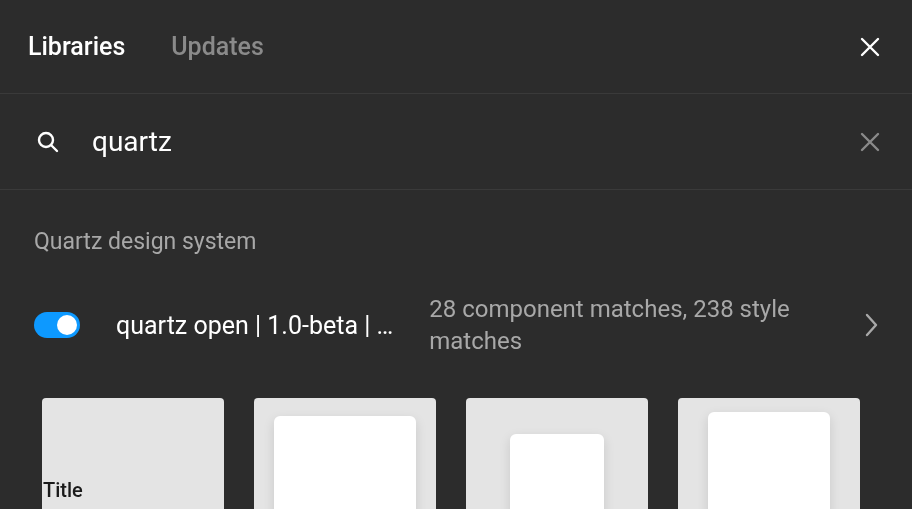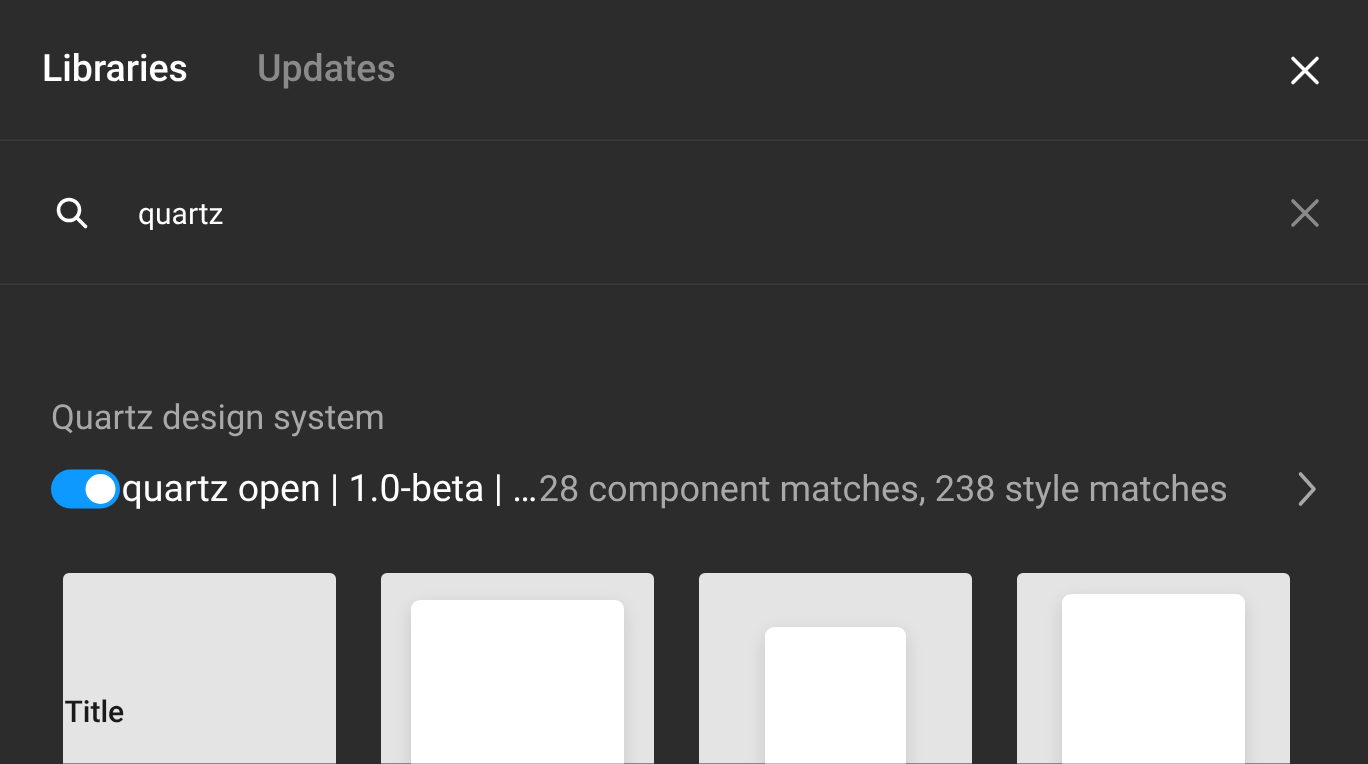--- a/index.html
+++ b/index.html
@@ -42,43 +42,42 @@
     border-bottom: 1px solid #3a3a3a;
     gap: 30px;
   }
   .search-icon { width: 28px; height: 28px; display:flex; align-items:center; justify-content:center; }
   .search-input {
     flex: 1;
     background: transparent;
     border: none;
     outline: none;
     color: #ffffff;
-    font-size: 20px;
+    font-size: 28px;
     font-family: inherit;
   }
   .clear-icon {
     width: 28px; height: 28px;
     display: flex; align-items: center; justify-content: center;
     cursor: pointer;
   }
 
   
   .section { padding: 38px 28px 0 34px; }
   .section-title {
     font-size: 23px;
     color: #a8a8a8;
     font-weight: 400;
-    margin-top: 37px;
   }
 
   .library-row {
     display: flex;
     align-items: center;
-    margin-top: 18px;
-    gap: 1px;
+    margin-top: 38px;
+    gap: 36px;
     cursor: pointer;
   }
   .toggle {
     width: 46px; height: 26px;
     background: #0d99ff;
     border-radius: 13px;
     position: relative;
     flex-shrink: 0;
   }
   .toggle::after {

